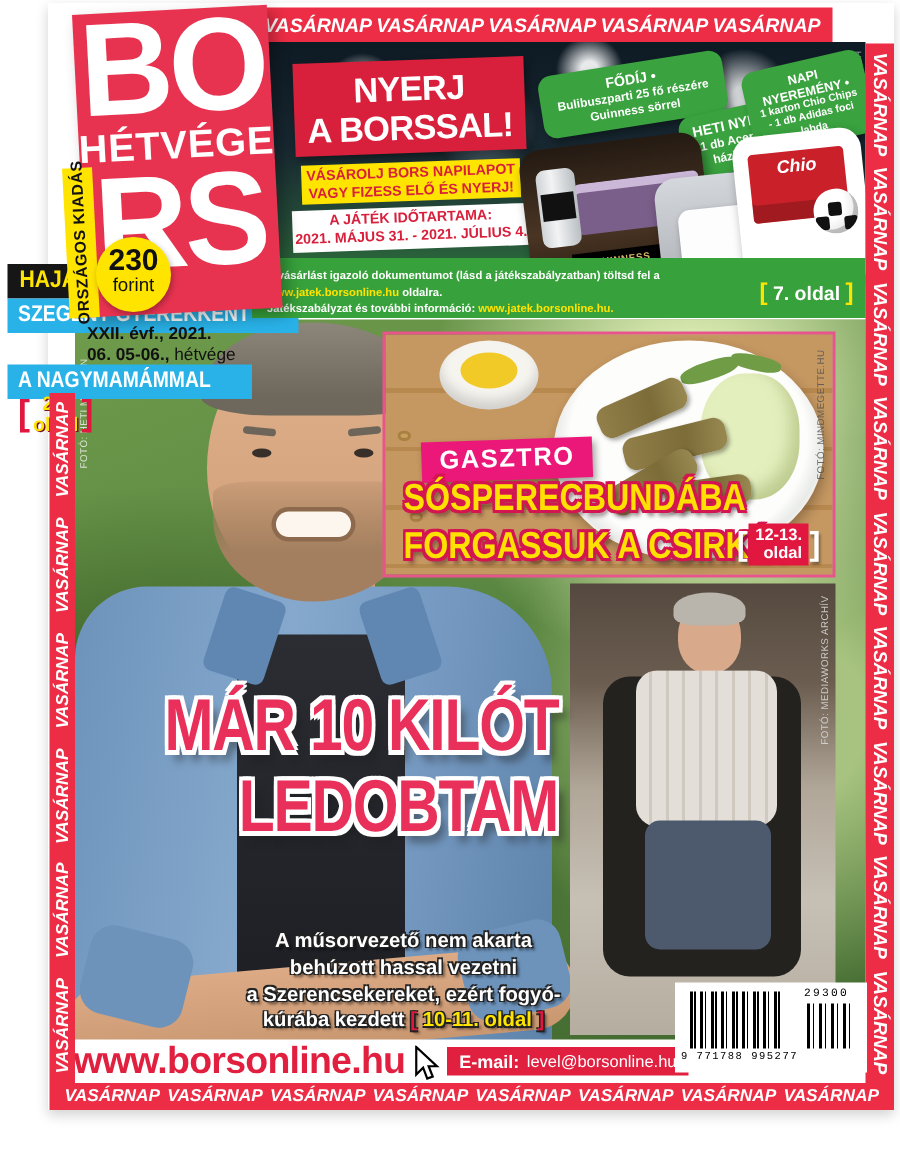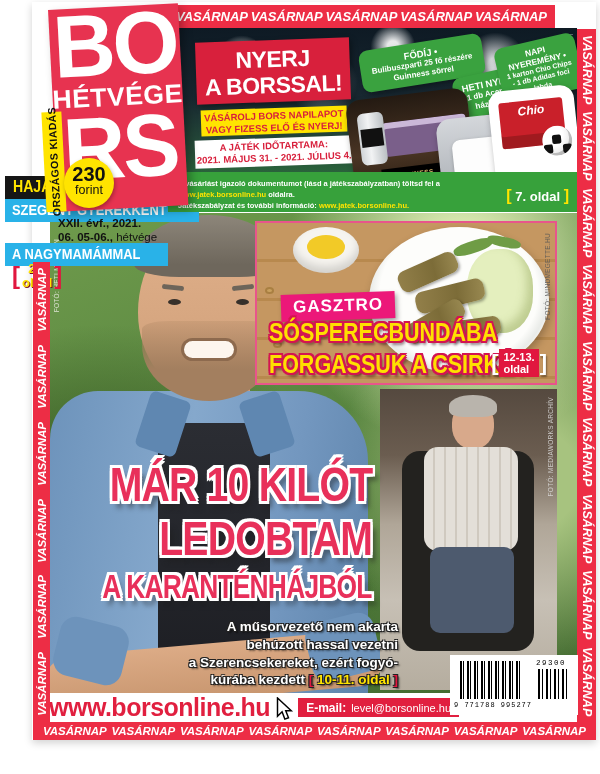--- a/index.html
+++ b/index.html
@@ -164,37 +164,37 @@
             box-shadow:2px 3px 5px rgba(0,0,0,.35); z-index:2;}
   .g-head{font-weight:800; color:#ffe000; font-size:25px; letter-spacing:0;
           text-shadow:-2px -2px 0 #d31551,2px -2px 0 #d31551,-2px 2px 0 #d31551,2px 2px 0 #d31551,
                       0 -2px 0 #d31551,0 2px 0 #d31551,-2px 0 0 #d31551,2px 0 0 #d31551,
                       3px 4px 3px rgba(40,10,20,.5);
           white-space:nowrap; transform:scaleX(.86); transform-origin:left center; z-index:2;}
   #g-line1{left:12px; top:95px;} #g-line2{left:12px; top:127px;}
   #g-ref{right:8px; bottom:6px; display:flex; align-items:center; z-index:3;}
   #g-ref .bk{color:#fff; font-size:22px; font-weight:800; line-height:.9;
              text-shadow:1px 2px 2px rgba(0,0,0,.4);}
-  #g-ref .bx{background:#e1173f; color:#fff; font-weight:800; font-size:11px; text-align:left;
+  #g-ref .bx{background:#e1173f; color:#fff; font-weight:800; font-size:11px; text-align:right;
              line-height:1.1; padding:2px 4px; margin:0 1px;}
 
   
   #kicker-main{left:90px; top:402px; width:278px; height:50px; background:#e0203e; z-index:4;
                color:#fff; text-align:center; box-shadow:3px 4px 6px rgba(0,0,0,.35);}
   #kicker-main span{display:inline-block; font-size:40px; font-weight:800; line-height:50px;
                     letter-spacing:-1px; transform:scaleX(.82);}
   .hline{left:30px; width:342px; text-align:right; z-index:4; color:var(--headline_red);
          font-weight:800; white-space:nowrap;}
   .hline span{display:inline-block; transform:scaleX(.8); transform-origin:right center;
       letter-spacing:-1px;
       text-shadow:-3px -3px 0 #fff,3px -3px 0 #fff,-3px 3px 0 #fff,3px 3px 0 #fff,
                   0 -3px 0 #fff,0 3px 0 #fff,-3px 0 0 #fff,3px 0 0 #fff,
                   6px 7px 6px rgba(30,30,30,.5);}
   #h1{top:456px; font-size:49px;} #h2{top:510px; font-size:49px;} #h3{top:568px; font-size:33px;}
-  #lead{left:140px; top:618px; width:258px; text-align:right; z-index:4; color:#fff;
+  #lead{left:140px; top:618px; width:258px; text-align:center; z-index:4; color:#fff;
         font-weight:bold; font-size:13.5px; line-height:1.32;
         text-shadow:-1px -1px 0 #222,1px -1px 0 #222,-1px 1px 0 #222,1px 1px 0 #222,2px 2px 2px rgba(0,0,0,.6);}
   #lead .bk{color:#e1173f; font-weight:800;}
   #lead .pg{color:var(--yellow); font-weight:800;}
 
   
   #photo-side{left:380px; top:389px; width:177px; height:301px; overflow:hidden; z-index:2;
      background:linear-gradient(180deg,#55493f 0%,#6b5d50 22%,#b0a698 45%,#c7c0b5 70%,#b5ad9f 100%);}
   .hajas-chair{left:22px; top:62px; width:132px; height:200px; border-radius:18px; background:#23221f;}
   .hajas-head{left:72px; top:12px; width:42px; height:48px; border-radius:46%; background:#d8a98b;}
@@ -418,22 +418,20 @@
     <div class="abs hajas-hair"></div>
     <div class="abs hajas-shirt"></div>
     <div class="abs hajas-legs"></div>
     <div class="abs credit vcredit" style="right:3px;top:8px;color:#ddd;">FOTÓ: MEDIAWORKS ARCHÍV</div>
   </div>
 
   <div id="h1" class="abs hline">
     <span>MÁR 10 KILÓT</span></div>
   <div id="h2" class="abs hline">
     <span>LEDOBTAM</span></div>
-  <div id="h3" class="abs hline">
-    <span>A KARANTÉNHÁJBÓL</span></div>
   <div id="lead" class="abs">
     <span>A műsorvezető nem akarta</span><br>
     <span>behúzott hassal vezetni</span><br>
     <span>a Szerencsekereket, ezért fogyó-</span><br>
     <span>kúrába kezdett </span><span class="bk">[</span><span class="pg"> 10-11. oldal </span><span class="bk">]</span>
   </div>
 
   <div id="s-kicker" class="abs">
     <span>HAJAS LÁSZLÓ:</span></div>
   <div id="s1" class="abs s-line">

